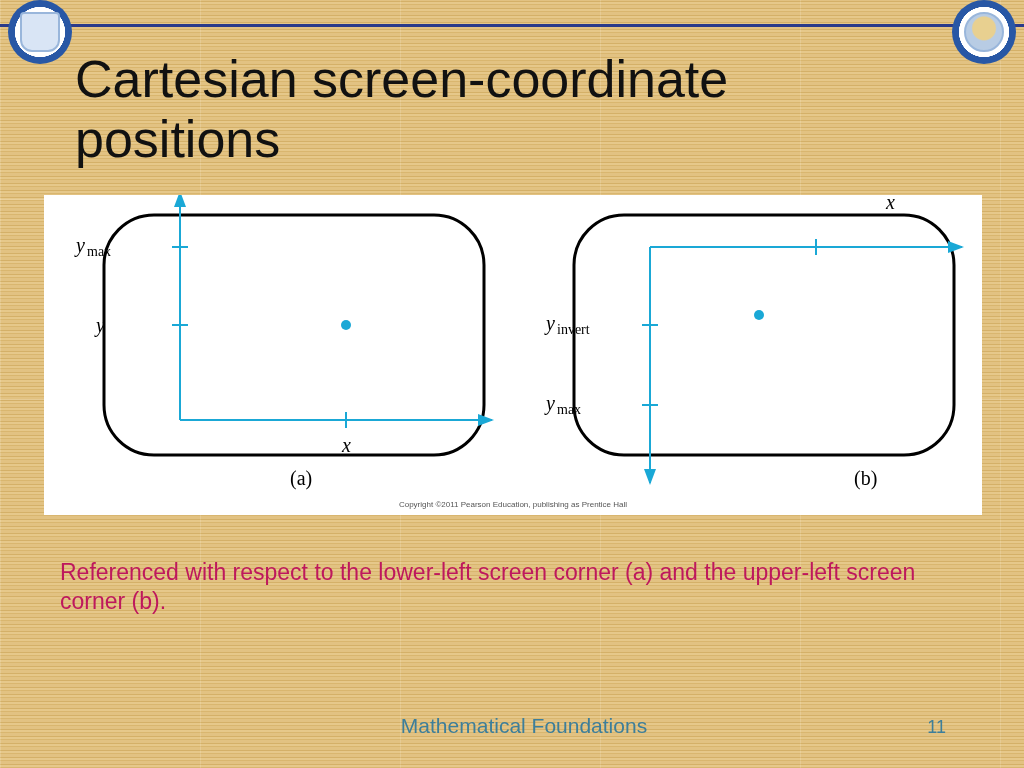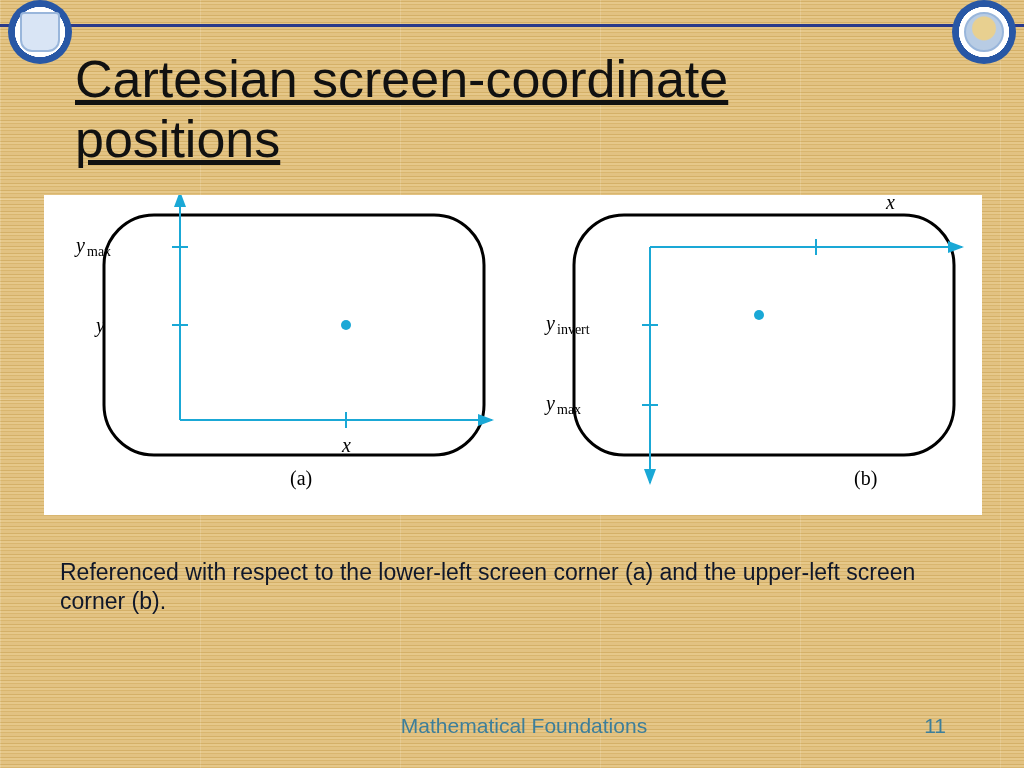--- a/index.html
+++ b/index.html
@@ -60,54 +60,53 @@
   }
   .title {
     position: absolute;
     top: 50px;
     left: 75px;
     font-size: 52px;
     font-weight: normal;
     color: #111;
     line-height: 1.15;
     width: 820px;
-    text-decoration: underline;
   }
   .figure-panel {
     position: absolute;
     top: 195px;
     left: 44px;
     width: 938px;
     height: 320px;
     background: #fff;
   }
   .caption {
     position: absolute;
     top: 558px;
     left: 60px;
     width: 900px;
     font-size: 23px;
-    color: #0f172a;
+    color: #be185d;
     line-height: 1.25;
   }
   .footer-center {
     position: absolute;
     bottom: 30px;
     left: 0;
     right: 0;
     text-align: center;
     font-size: 21px;
     color: #3d7e9a;
     padding-left: 24px;
   }
   .footer-right {
     position: absolute;
     bottom: 30px;
     right: 78px;
-    font-size: 21px;
+    font-size: 18px;
     color: #3d7e9a;
   }
   .copyright {
     position: absolute;
     bottom: 6px;
     left: 0;
     right: 0;
     text-align: center;
     font-size: 8px;
     color: #555;
@@ -173,18 +172,19 @@
 
       <circle cx="245" cy="120" r="5" fill="#1aa8d6"></circle>
 
       <text x="32" y="135" font-size="20" font-style="italic">y</text>
       <text x="43" y="139" font-size="14">invert</text>
       <text x="32" y="215" font-size="20" font-style="italic">y</text>
       <text x="43" y="219" font-size="14">max</text>
       <text x="340" y="290" font-size="20">(b)</text>
     </g>
   </svg>
+  <div class="copyright">Copyright ©2011 Pearson Education, publishing as Prentice Hall</div>
 </div>
 
 <div class="caption">Referenced with respect to the lower-left screen corner (a) and the upper-left screen corner (b).</div>
 
 <div class="footer-center">Mathematical Foundations</div>
 <div class="footer-right">11</div>
 
 </body></html>

